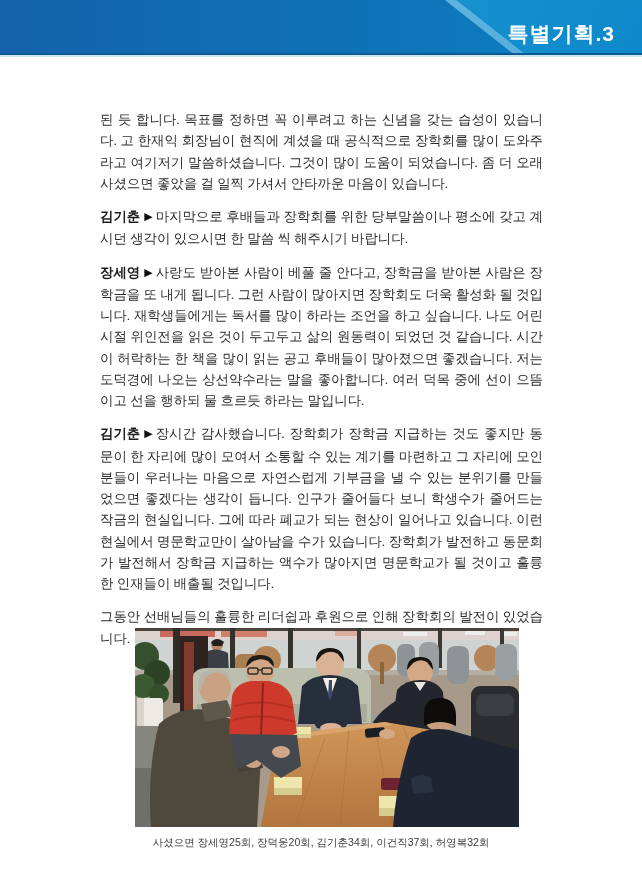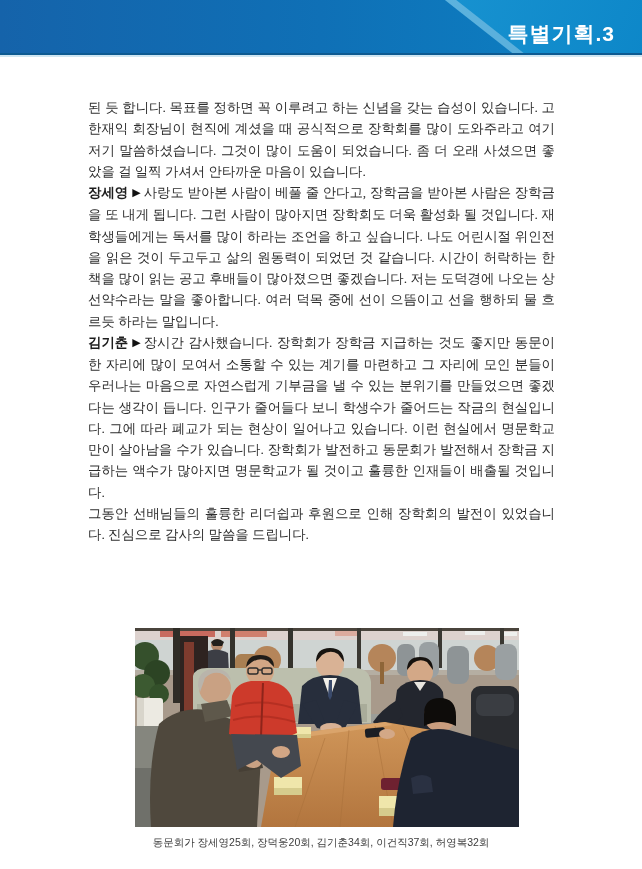--- a/index.html
+++ b/index.html
@@ -18,21 +18,21 @@
   .band-title{position:absolute;top:20px;right:52px;color:#ffffff;
         font-family:"Liberation Sans","DejaVu Sans",sans-serif;font-weight:bold;
         font-size:21px;letter-spacing:1px;}
   .band-line-dark{position:absolute;left:0;top:53px;width:642px;height:2px;background:#0d5a91;}
   .band-line-light{position:absolute;left:0;top:55px;width:642px;height:2px;background:#cfe6f2;}
 
   
   .article{position:absolute;left:88px;top:97px;width:467px;
         font-size:13.4px;line-height:21.25px;color:#2d2d2d;
         text-align:justify;word-break:break-all;}
-  .article p{margin:0;}
+  .article p{margin:12px;}
   .article strong{font-weight:bold;color:#1d1d1d;}
   .marker{font-size:11px;display:inline-block;transform:translateY(-1px);margin:0 3px 0 4px;color:#111;}
 
   
   .photo{position:absolute;left:135px;top:628px;width:384px;height:199px;overflow:hidden;background:#a89a8b;}
   .photo svg{display:block;width:100%;height:100%;}
   .caption{position:absolute;left:0;top:836px;width:642px;text-align:center;
         font-family:"Liberation Sans","DejaVu Sans",sans-serif;font-size:10.5px;color:#3c3c3c;}
 </style>
 </head>
@@ -43,20 +43,21 @@
   <div class="band">
     <div class="band-diag"></div>
     <div class="band-diag-edge"></div>
     <div class="band-title">특별기획.3</div>
   </div>
   <div class="band-line-dark"></div>
   <div class="band-line-light"></div>
 
   <div class="article">
       <p>된 듯 합니다. 목표를 정하면 꼭 이루려고 하는 신념을 갖는 습성이 있습니다. 고 한재익 회장님이 현직에 계셨을 때 공식적으로 장학회를 많이 도와주라고 여기저기 말씀하셨습니다. 그것이 많이 도움이 되었습니다. 좀 더 오래 사셨으면 좋았을 걸 일찍 가셔서 안타까운 마음이 있습니다.</p>
+      <p><strong>김기춘</strong><span class="marker">▶</span>마지막으로 후배들과 장학회를 위한 당부말씀이나 평소에 갖고 계시던 생각이 있으시면 한 말씀 씩 해주시기 바랍니다.</p>
       <p><strong>장세영</strong><span class="marker">▶</span>사랑도 받아본 사람이 베풀 줄 안다고, 장학금을 받아본 사람은 장학금을 또 내게 됩니다. 그런 사람이 많아지면 장학회도 더욱 활성화 될 것입니다. 재학생들에게는 독서를 많이 하라는 조언을 하고 싶습니다. 나도 어린시절 위인전을 읽은 것이 두고두고 삶의 원동력이 되었던 것 같습니다. 시간이 허락하는 한 책을 많이 읽는 공고 후배들이 많아졌으면 좋겠습니다. 저는 도덕경에 나오는 상선약수라는 말을 좋아합니다. 여러 덕목 중에 선이 으뜸이고 선을 행하되 물 흐르듯 하라는 말입니다.</p>
       <p><strong>김기춘</strong><span class="marker">▶</span>장시간 감사했습니다. 장학회가 장학금 지급하는 것도 좋지만 동문이 한 자리에 많이 모여서 소통할 수 있는 계기를 마련하고 그 자리에 모인 분들이 우러나는 마음으로 자연스럽게 기부금을 낼 수 있는 분위기를 만들었으면 좋겠다는 생각이 듭니다. 인구가 줄어들다 보니 학생수가 줄어드는 작금의 현실입니다. 그에 따라 폐교가 되는 현상이 일어나고 있습니다. 이런 현실에서 명문학교만이 살아남을 수가 있습니다. 장학회가 발전하고 동문회가 발전해서 장학금 지급하는 액수가 많아지면 명문학교가 될 것이고 훌륭한 인재들이 배출될 것입니다.</p>
       <p>그동안 선배님들의 훌륭한 리더쉽과 후원으로 인해 장학회의 발전이 있었습니다. 진심으로 감사의 말씀을 드립니다.</p>
     </div>
 
   <div class="photo">
     <svg viewBox="0 0 384 199" preserveAspectRatio="none">
       <defs>
         <linearGradient id="wood" x1="0" y1="0" x2="0" y2="1">
           <stop offset="0" stop-color="#d09659"></stop>
@@ -191,15 +192,15 @@
 
       <g>
         <circle cx="305" cy="88" r="16" fill="#c99d7e"></circle>
         <path d="M289 86 Q289 70 305 70 Q321 70 321 88 L321 98 Q305 90 289 98 Z" fill="#0e0c0a"></path>
         <path d="M276 110 Q292 98 314 102 L384 122 L384 199 L258 199 Q262 150 276 110 Z" fill="#1e2431"></path>
         <path d="M276 150 Q288 144 296 150 L298 164 L278 166 Z" fill="#2a3142"></path>
       </g>
     </svg>
   </div>
 
-  <div class="caption">동문회가 장세영25회, 장덕웅20회, 김기춘34회, 이건직37회, 허영복32회</div>
+  <div class="caption">사셨으면 장세영25회, 장덕웅20회, 김기춘34회, 이건직37회, 허영복32회</div>
 
 </div>
 
 </body></html>

